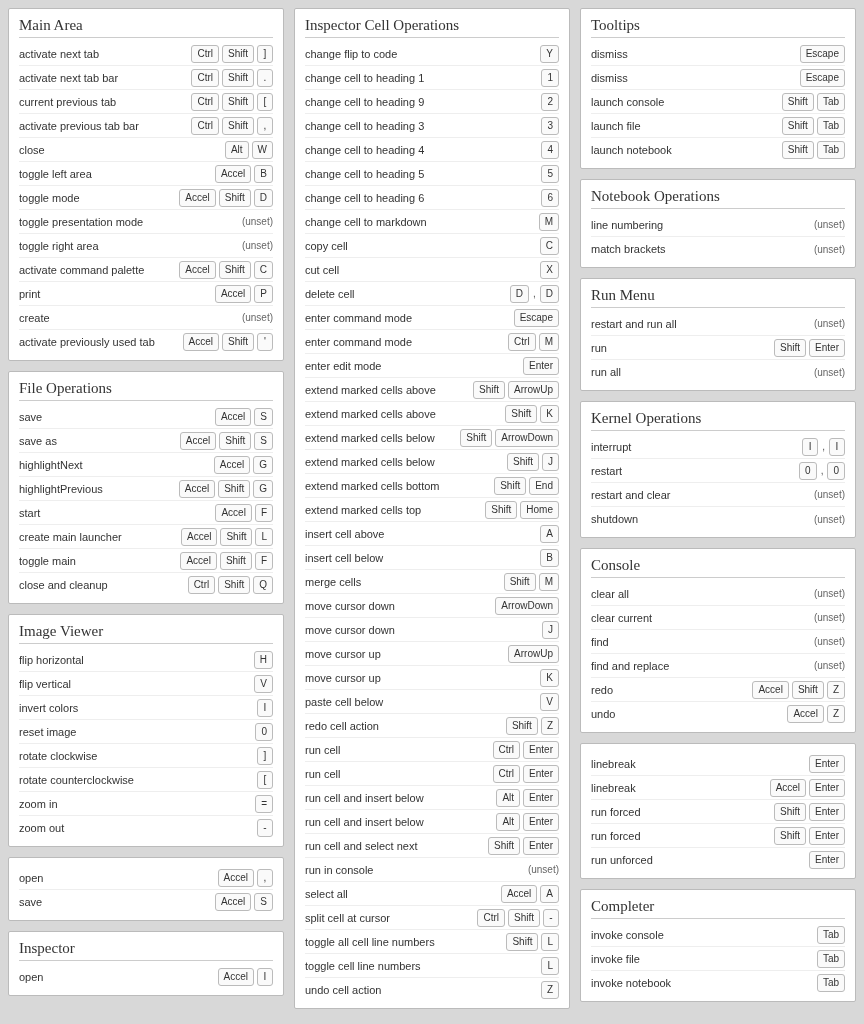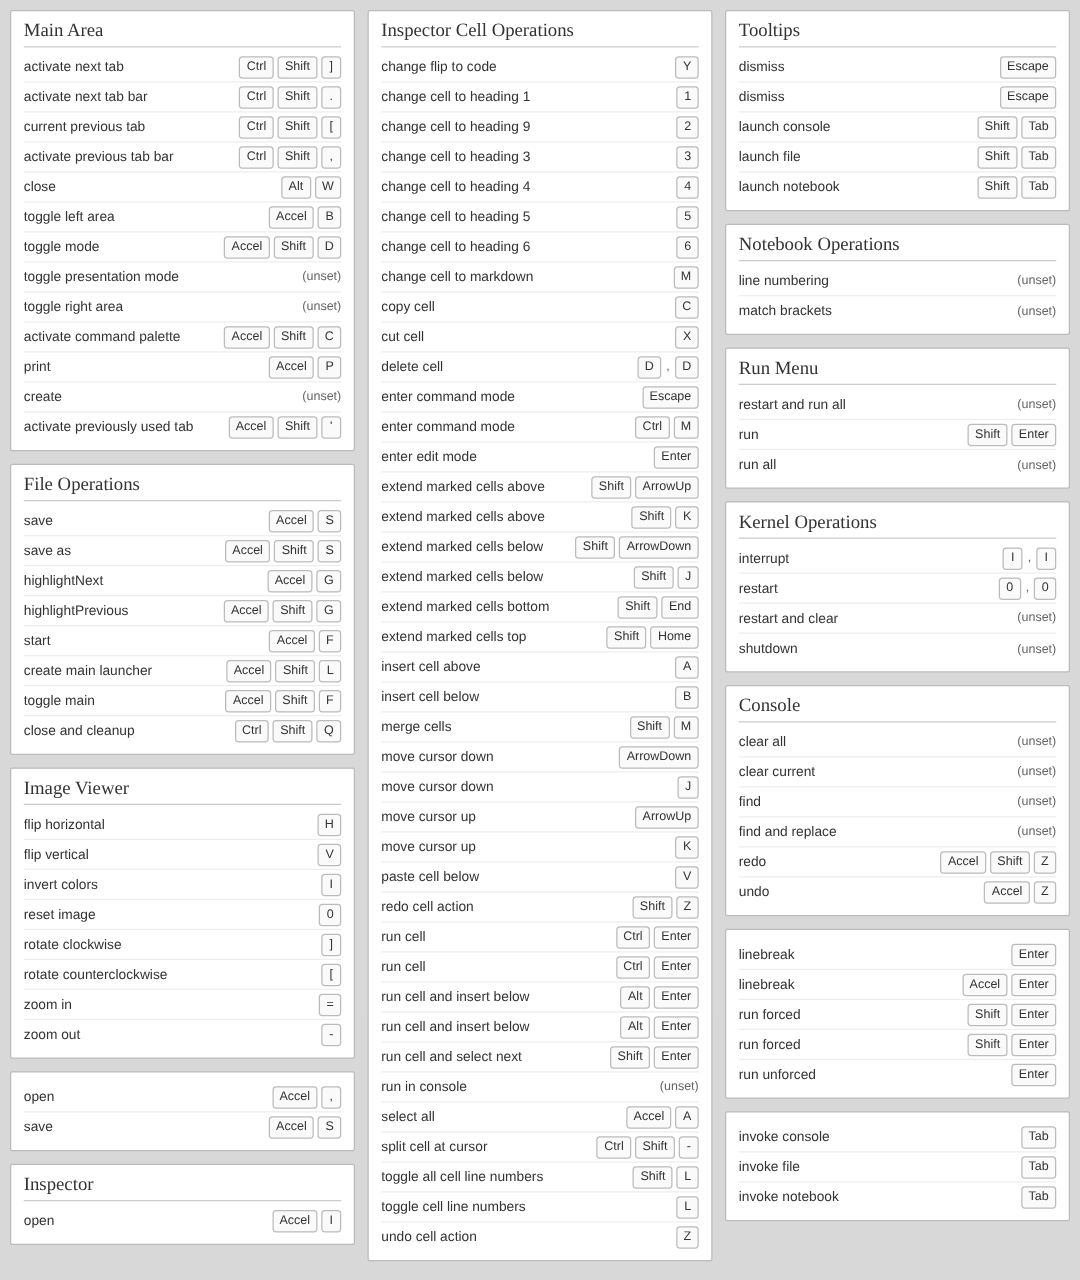--- a/index.html
+++ b/index.html
@@ -766,20 +766,21 @@
           </span>
         </div>
         <div class="row">
           <span class="label">run unforced</span>
           <span class="keys">
             <span class="key">Enter</span>
           </span>
         </div>
       </div>
       <div class="panel">
+        <div class="panel-title">Completer</div>
         <div class="row">
           <span class="label">invoke console</span>
           <span class="keys">
             <span class="key">Tab</span>
           </span>
         </div>
         <div class="row">
           <span class="label">invoke file</span>
           <span class="keys">
             <span class="key">Tab</span>

